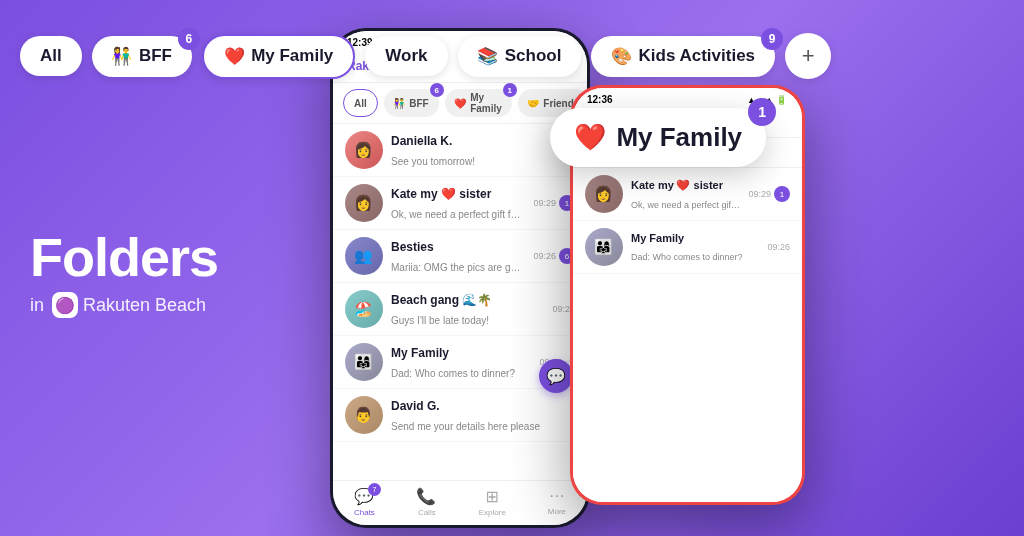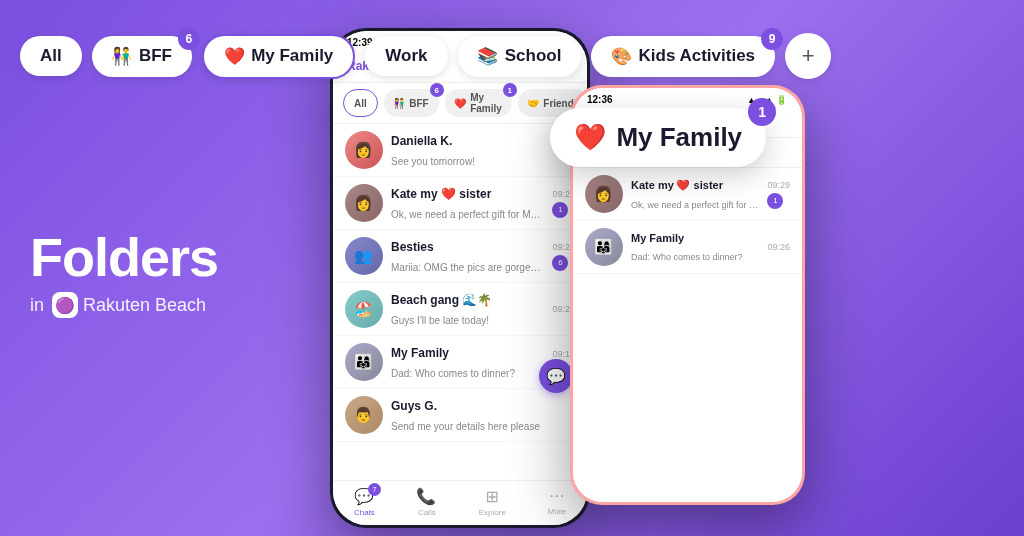--- a/index.html
+++ b/index.html
@@ -234,22 +234,21 @@
     .chat-preview {
       font-size: 10px;
       color: #888;
       white-space: nowrap;
       overflow: hidden;
       text-overflow: ellipsis;
       margin-top: 8px;
     }
     .chat-meta {
       display: flex;
-      flex-direction: column;
-      align-items: flex-start;
+      align-items: center;
       gap: 3px;
       flex-shrink: 0;
     }
     .chat-time {
       font-size: 9px;
       color: #aaa;
     }
     .chat-unread {
       background: #7B4FE0;
       color: white;
@@ -317,21 +316,21 @@
       box-shadow: 0 3px 8px rgba(123,79,224,0.4);
     }
 
     
     .phone-secondary {
       position: absolute;
       left: 570px;
       top: 85px;
       width: 235px;
       height: 420px;
-      background: #fca5a5;
+      background: #ef4444;
       border-radius: 32px;
       padding: 3px;
       box-shadow: 0 20px 60px rgba(0,0,0,0.4);
       z-index: 7;
     }
     .phone-secondary-inner {
       background: #f5f5f5;
       border-radius: 30px;
       height: 100%;
       overflow: hidden;
@@ -528,21 +527,21 @@
         </div>
         <div class="chat-meta">
           <span class="chat-time">09:15</span>
           <span class="chat-star">☆</span>
         </div>
       </div>
 
       <div class="chat-item" style="position:relative">
         <div class="chat-avatar avatar-david">👨</div>
         <div class="chat-content">
-          <div class="chat-name">Guys G.</div>
+          <div class="chat-name">David G.</div>
           <div class="chat-preview">Send me your details here please</div>
         </div>
         <div class="compose-btn">💬</div>
       </div>
     </div>
 
     <div class="phone-bottom-nav">
       <div class="nav-item active" style="position:relative">
         <span class="nav-icon">💬</span>
         <span class="nav-badge">7</span>

